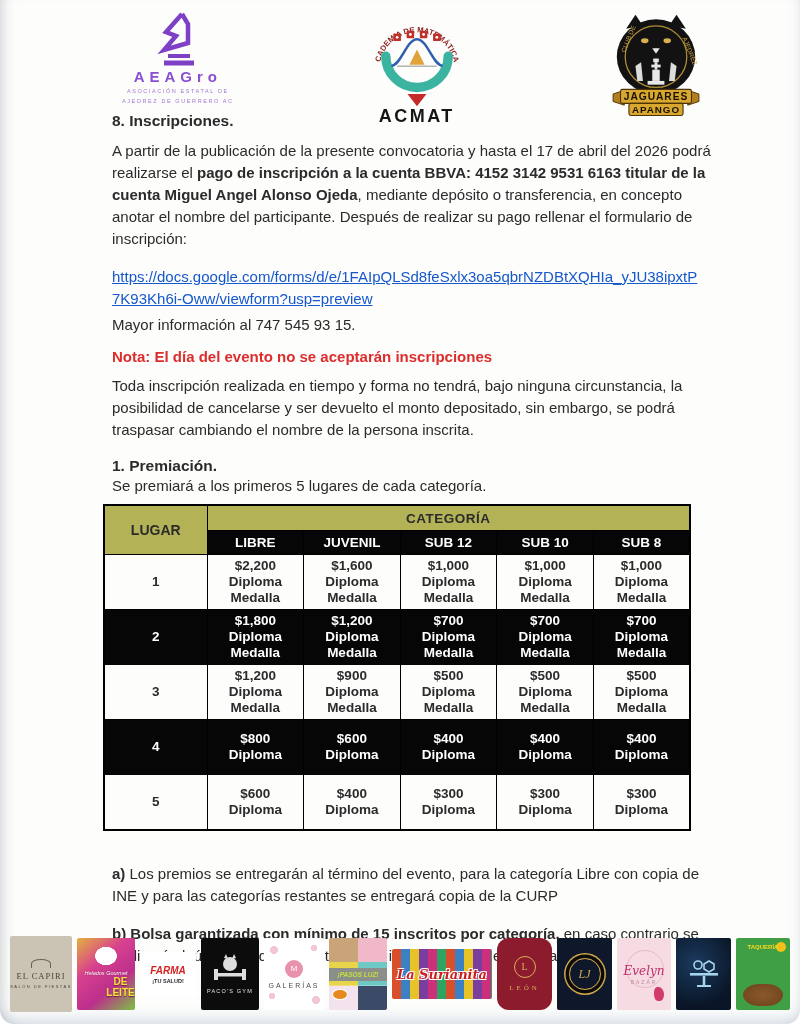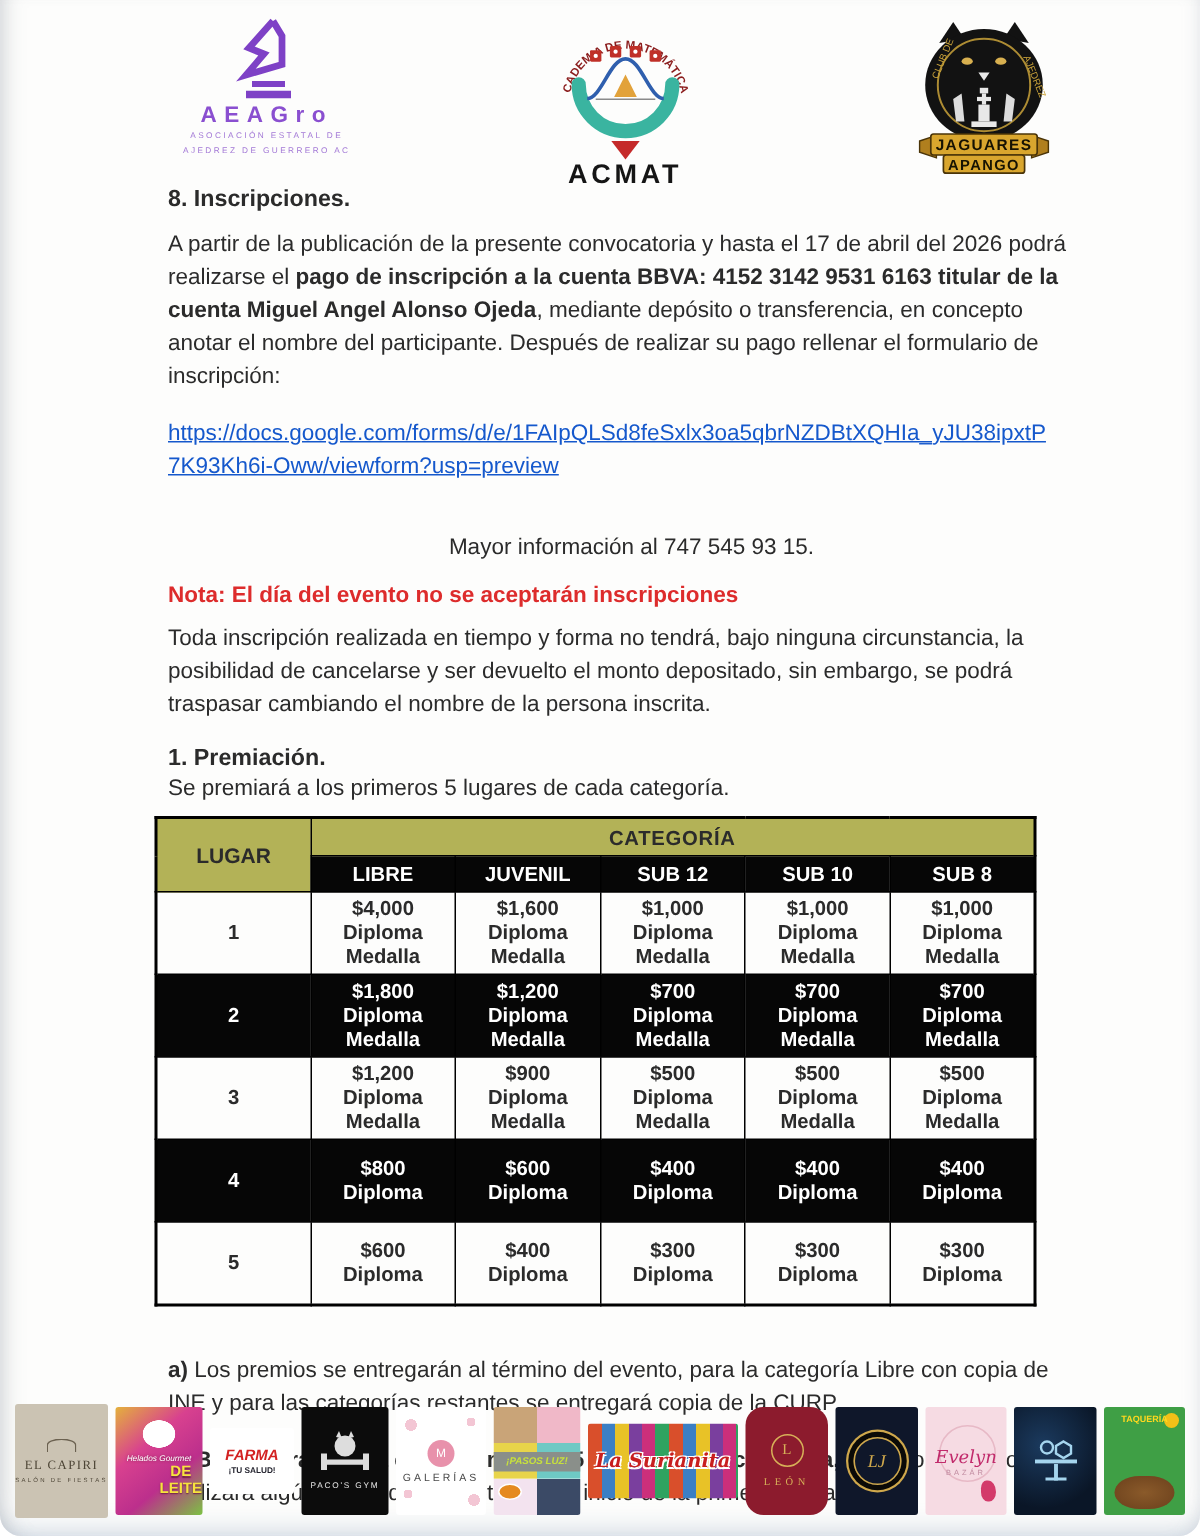--- a/index.html
+++ b/index.html
@@ -14,25 +14,25 @@
   }
   
   .logo-row{display:flex;justify-content:space-between;align-items:flex-start;
     padding:10px 88px 0 122px;height:112px;box-sizing:border-box;}
   .logo{display:flex;flex-direction:column;align-items:center;}
   .aeagro-name{color:#8a4fd0;font-weight:bold;font-size:15px;letter-spacing:5px;margin-top:0;}
   .aeagro-tag{color:#a379d6;font-size:5.5px;letter-spacing:1.6px;line-height:7px;text-align:center;margin-top:3px;}
   .acmat-name{color:#151515;font-weight:bold;font-size:18px;letter-spacing:2.5px;margin-top:-4px;}
   
   .content{padding:0 70px 0 112px;}
-  .h-sec{font-size:15.5px;font-weight:bold;margin:12px 0 4px;}
+  .h-sec{font-size:15.5px;font-weight:bold;margin:0 0 4px;}
   .para{font-size:15px;line-height:22px;max-width:614px;margin:10px 0 0;}
   .form-link{display:block;max-width:592px;font-size:15px;line-height:22px;
     color:#1558cc;text-decoration:underline;word-break:break-all;margin:16px 0 0;cursor:pointer;}
-  .info-line{font-size:15px;margin:34px 0 0;text-align:center;}
+  .info-line{font-size:15px;margin:6px 0 0;}
   .nota-line{font-size:15px;font-weight:bold;color:#dd2c2c;margin:15px 0 0;}
   .h9{margin:16px 0 0;}
   .intro-line{font-size:15px;margin:2px 0 0;max-width:614px;}
   
   table.prize{border-collapse:collapse;table-layout:fixed;width:588px;margin:10px 0 0 -9px;
     border:2px solid #000;}
   table.prize th,table.prize td{border:1.5px solid #000;text-align:center;vertical-align:middle;
     font-weight:bold;padding:2px;}
   th.corner{background:#b3b257;font-size:14px;width:103px;}
   th.group{background:#b3b257;font-size:13.5px;height:20px;letter-spacing:.5px;}
@@ -221,21 +221,21 @@
             <th>LIBRE</th>
             <th>JUVENIL</th>
             <th>SUB 12</th>
             <th>SUB 10</th>
             <th>SUB 8</th>
           </tr>
       </thead>
       <tbody id="prize-body">
           <tr>
             <td>1</td>
-            <td>$4,000
+            <td>$2,200
 Diploma
 Medalla</td>
             <td>$1,600
 Diploma
 Medalla</td>
             <td>$1,000
 Diploma
 Medalla</td>
             <td>$1,000
 Diploma

